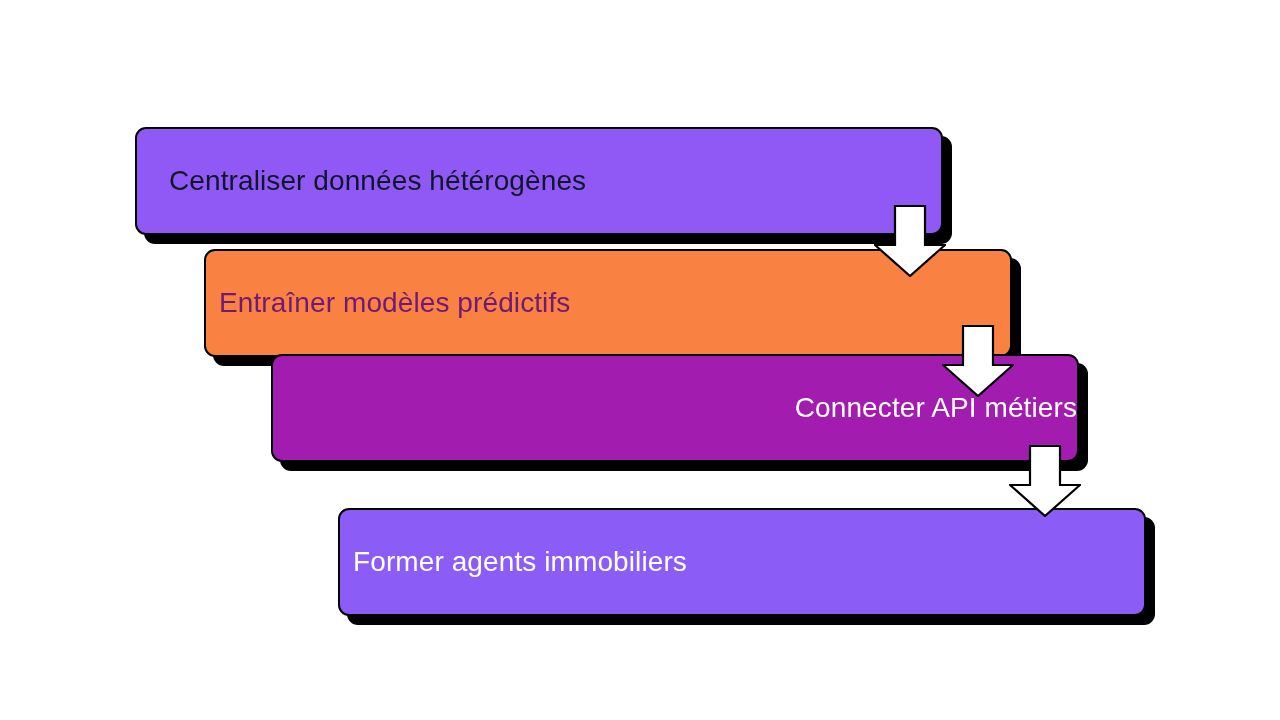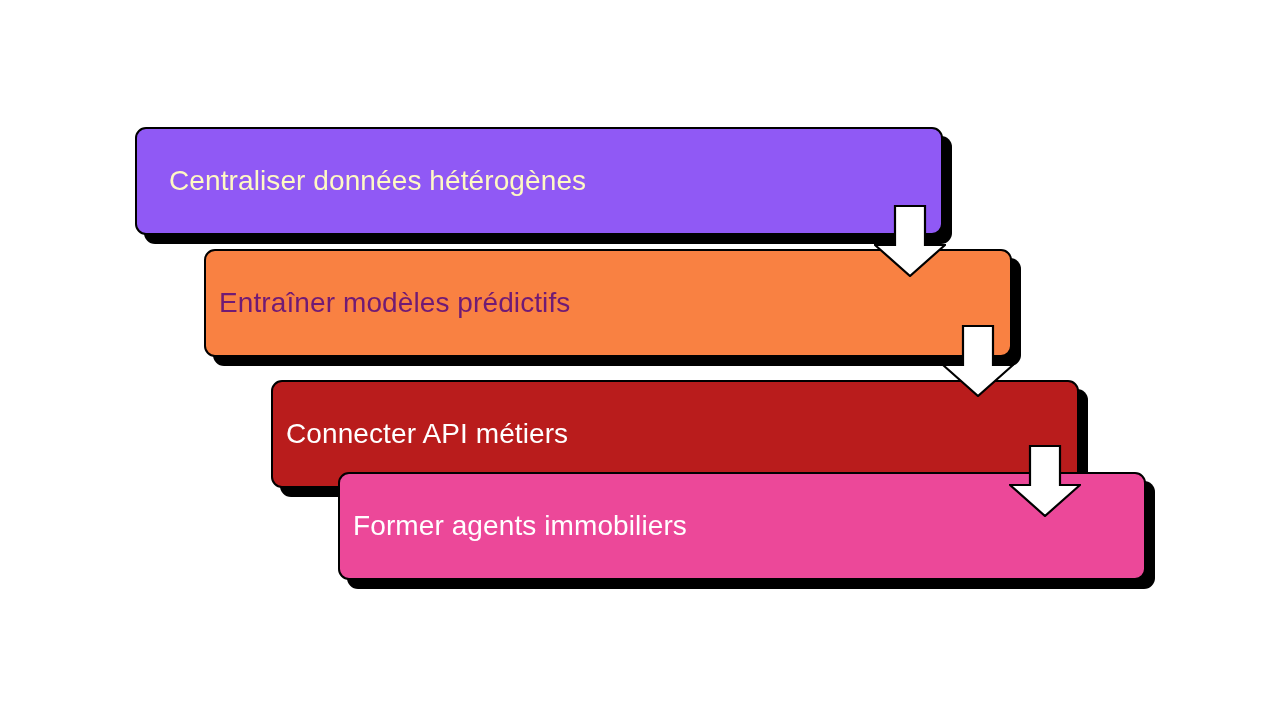--- a/index.html
+++ b/index.html
@@ -47,32 +47,32 @@
   .flow-arrow svg {
     display: block;
   }
 </style>
 </head>
 <body style="background: rgb(255, 255, 255);">
 
 <div id="canvas" style="background: rgb(255, 255, 255);">
 
   <div class="step-box" id="step-box-1" style="left: 135px; top: 127px; width: 808px; height: 108px; background: rgb(144, 89, 245); border-color: rgb(0, 0, 0); box-shadow: rgb(0, 0, 0) 9px 9px 0px 0px; z-index: 10;">
-    <span class="step-label" style="color: #fef9c3; padding-left: 32px;">Centraliser données hétérogènes</span>
+    <span class="step-label" style="color: #0f172a; padding-left: 32px;">Centraliser données hétérogènes</span>
   </div>
 
   <div class="step-box" id="step-box-2" style="left: 204px; top: 249px; width: 808px; height: 108px; background: rgb(249, 129, 66); border-color: rgb(0, 0, 0); box-shadow: rgb(0, 0, 0) 9px 9px 0px 0px; z-index: 11;">
     <span class="step-label" style="color: #701a75;">Entraîner modèles prédictifs</span>
   </div>
 
-  <div class="step-box" id="step-box-3" style="left: 271px; top: 380px; width: 808px; height: 108px; background: #b91c1c; border-color: rgb(0, 0, 0); box-shadow: rgb(0, 0, 0) 9px 9px 0px 0px; z-index: 12;">
+  <div class="step-box" id="step-box-3" style="left: 271px; top: 354px; width: 808px; height: 108px; background: #a21caf; border-color: rgb(0, 0, 0); box-shadow: rgb(0, 0, 0) 9px 9px 0px 0px; z-index: 12; justify-content: flex-end;">
     <span class="step-label" style="color: rgb(255, 255, 255);">Connecter API métiers</span>
   </div>
 
-  <div class="step-box" id="step-box-4" style="left: 338px; top: 472px; width: 808px; height: 108px; background: #ec4899; border-color: rgb(0, 0, 0); box-shadow: rgb(0, 0, 0) 9px 9px 0px 0px; z-index: 13;">
+  <div class="step-box" id="step-box-4" style="left: 338px; top: 508px; width: 808px; height: 108px; background: #8b5cf6; border-color: rgb(0, 0, 0); box-shadow: rgb(0, 0, 0) 9px 9px 0px 0px; z-index: 13;">
     <span class="step-label" style="color: rgb(255, 255, 255);">Former agents immobiliers</span>
   </div>
 
   <div class="flow-arrow" id="flow-arrow-1" style="left: 874px; top: 205px; width: 72px; height: 72px; z-index: 50;">
     <svg viewBox="0 0 72 72" width="72" height="72" aria-hidden="true">
       <polygon points="21,1 51,1 51,40 71,40 36,71 1,40 21,40" fill="#ffffff" stroke="#000000" stroke-width="2.2" stroke-linejoin="miter"></polygon>
     </svg>
   </div>
 
   <div class="flow-arrow" id="flow-arrow-2" style="left: 942px; top: 325px; width: 72px; height: 72px; z-index: 51;">

